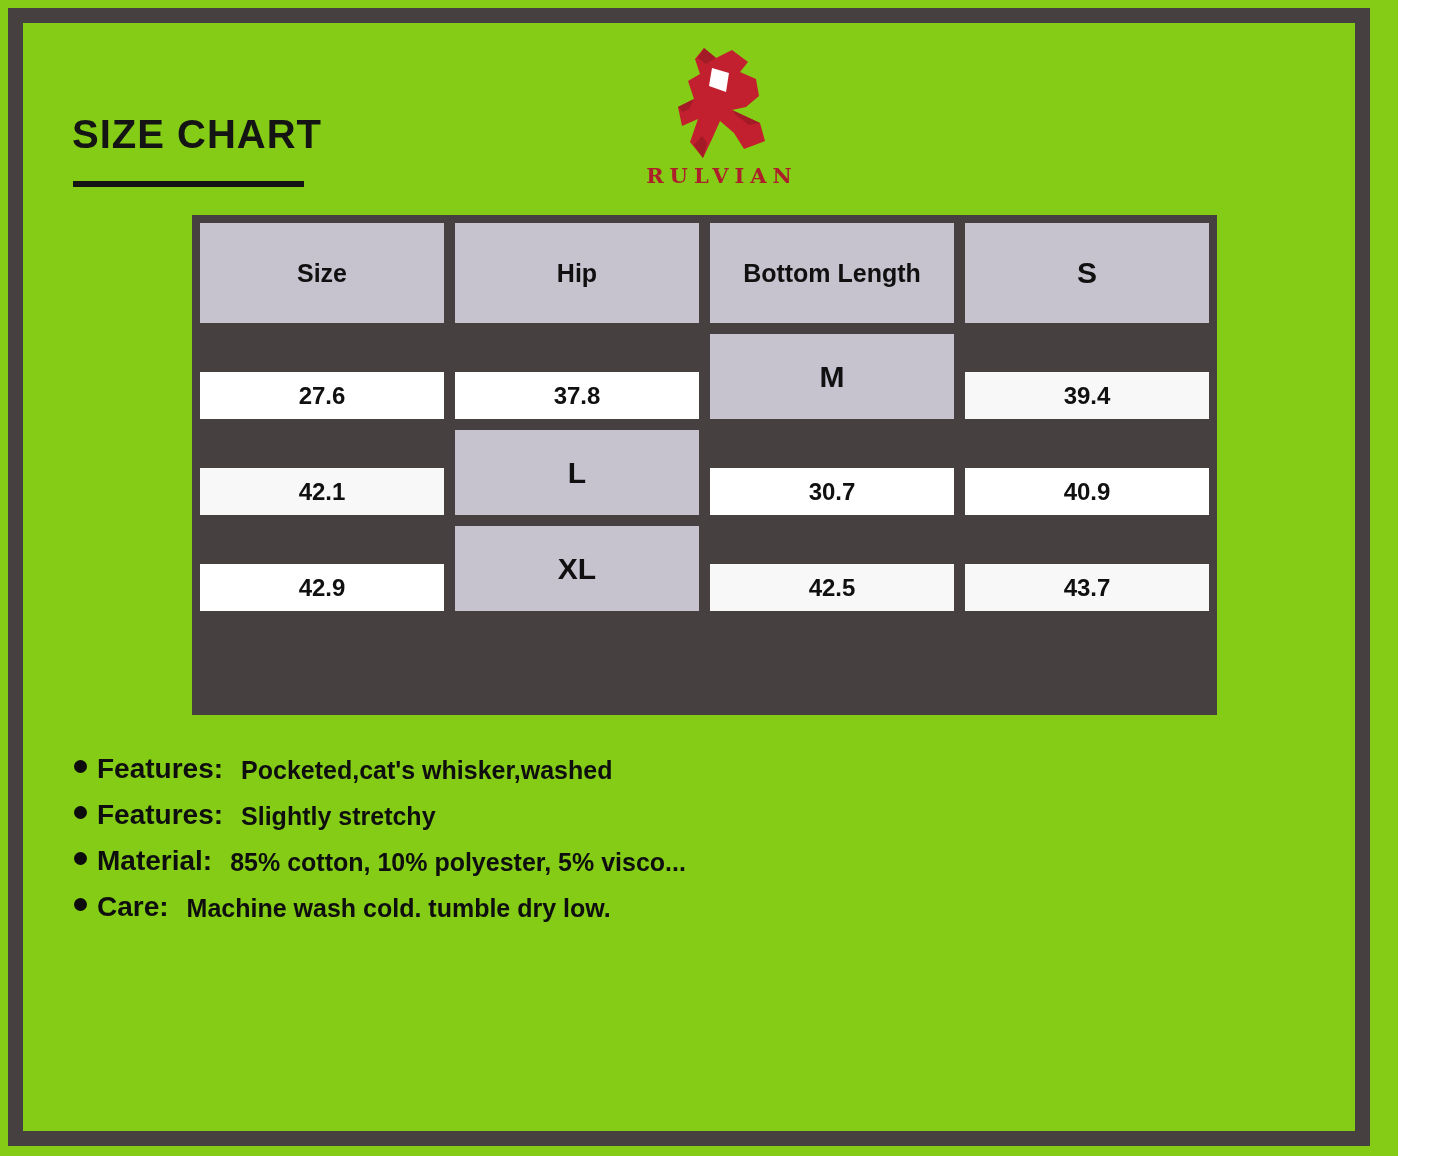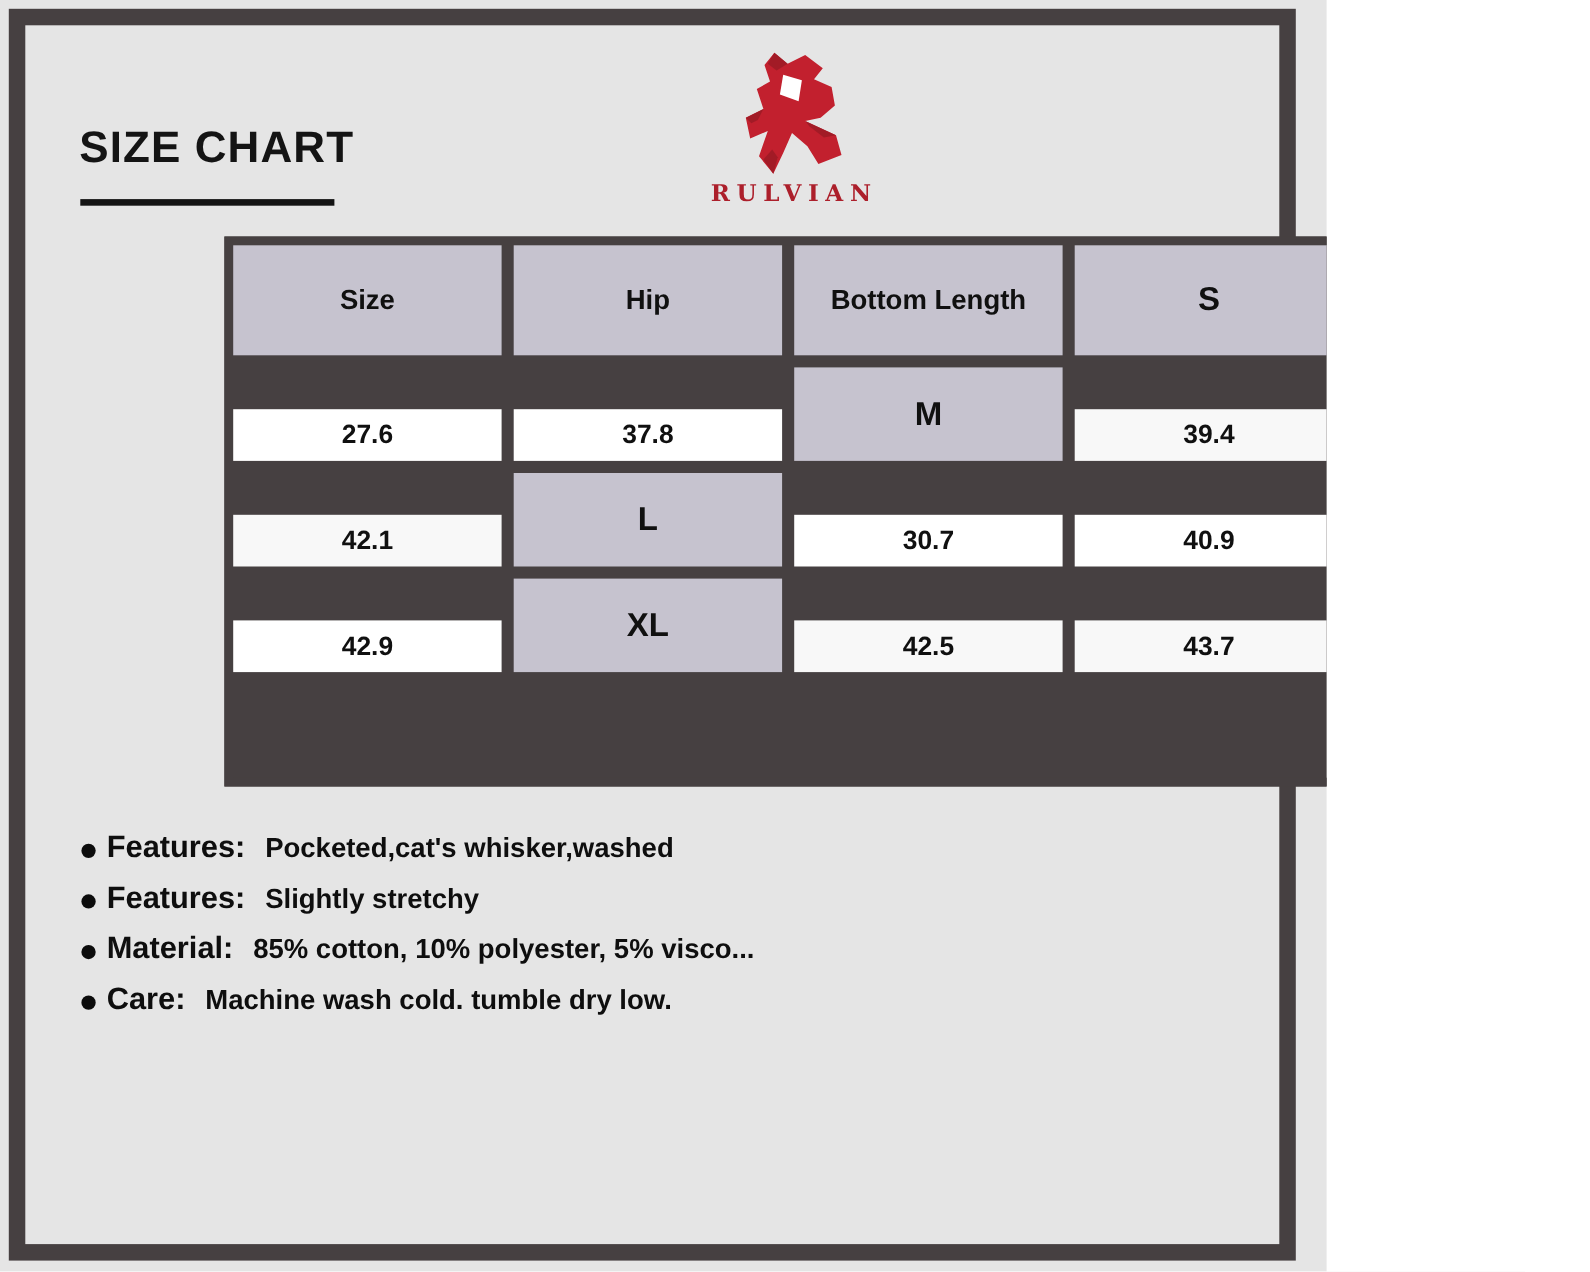--- a/index.html
+++ b/index.html
@@ -1,20 +1,20 @@
 <!DOCTYPE html>
 <html><head>
 <meta charset="utf-8">
 <style>
   html, body { margin: 0; padding: 0; background: #ffffff; }
   .canvas {
     position: relative;
-    width: 1206px;
+    width: 1398px;
     height: 1156px;
-    background: #e5e5e5;
+    background: #84cc16;
     overflow: hidden;
     font-family: "Liberation Sans", sans-serif;
     color: #121212;
   }
   .frame {
     position: absolute;
     left: 8px; top: 8px; right: 28px; bottom: 10px;
     border: 15px solid #464041;
     pointer-events: none;
   }
@@ -48,21 +48,21 @@
     font-family: "DejaVu Serif", serif;
     font-weight: bold;
     font-size: 21px;
     letter-spacing: 6px;
     color: #AC1F2B;
     white-space: nowrap;
   }
   
   .size-table {
     position: absolute;
-    left: 204px; top: 215px;
+    left: 192px; top: 215px;
     width: 1025px; height: 500px;
     box-sizing: border-box;
     background: #464041;
     border: 8px solid #464041;
     display: grid;
     grid-template-columns: repeat(4, 1fr);
     grid-template-rows: 100px 85px 85px 85px 85px;
     gap: 11px;
   }
   .cell {
@@ -76,21 +76,21 @@
   .size-cell   { background: #C6C3CF; font-size: 30px; }
   .data-cell   { background: #ffffff; font-size: 24px; margin-top: 38px; }
   .data-cell.alt { background: #F8F8F8; }
   
   .details {
     position: absolute;
     left: 74px; top: 753px;
   }
   .detail-item {
     display: flex;
-    align-items: center;
+    align-items: flex-start;
     height: 33px;
     margin-bottom: 13px;
     white-space: nowrap;
   }
   .bullet-icon {
     width: 13px; height: 13px;
     border-radius: 50%;
     background: #0c0c0c;
     margin: 7px 10px 0 0;
     flex: 0 0 auto;

